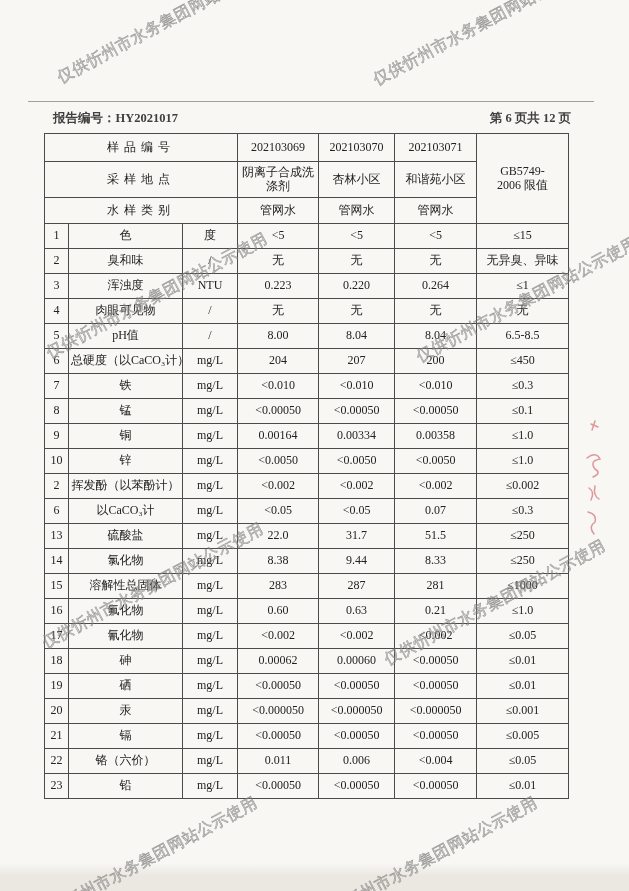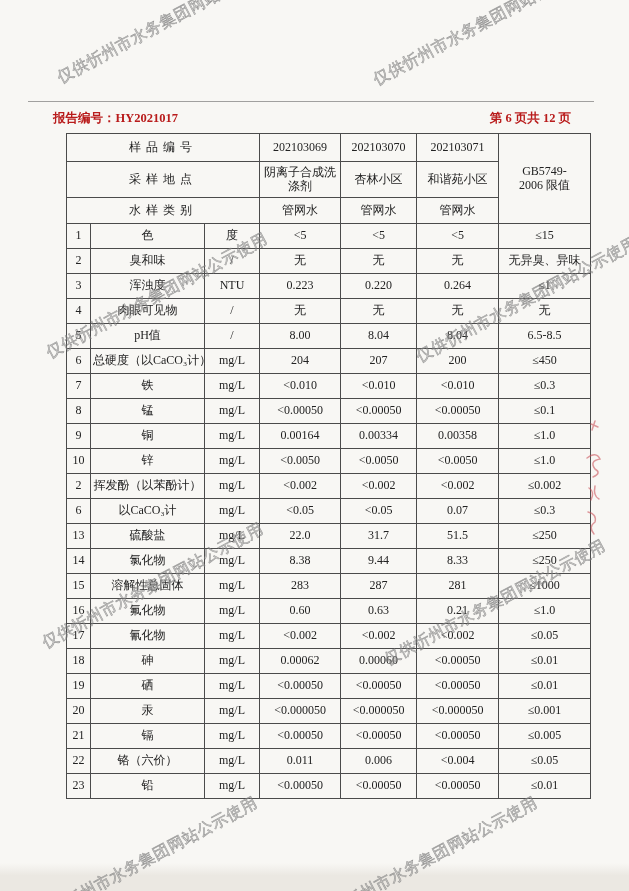--- a/index.html
+++ b/index.html
@@ -35,26 +35,26 @@
     letter-spacing:0.5px;
     font-family:"Liberation Sans","DejaVu Sans",sans-serif;
   }
   .head-rule {
     position:absolute; top:101px; left:28px; width:566px; height:0;
     border-top:1px solid rgba(90,90,90,0.55);
   }
   .meta-row {
     position:absolute; top:110px; left:53px; width:518px;
     display:flex; justify-content:space-between;
-    font-size:12.5px; font-weight:bold; color:#b91c1c;
+    font-size:12.5px; font-weight:bold; color:#404040;
   }
 
   
   table.report {
-    position:absolute; left:66px; top:133px; width:524px;
+    position:absolute; left:44px; top:133px; width:524px;
     border-collapse:collapse; table-layout:fixed;
     border:1.5px solid #3a3a3a;
   }
   table.report td {
     border:1px solid #4b4b4b;
     font-size:12px; text-align:center; vertical-align:middle;
     padding:0 2px; color:#222; line-height:1.15;
     overflow:hidden;
   }
   tr.hrow1 { height:28px; }

